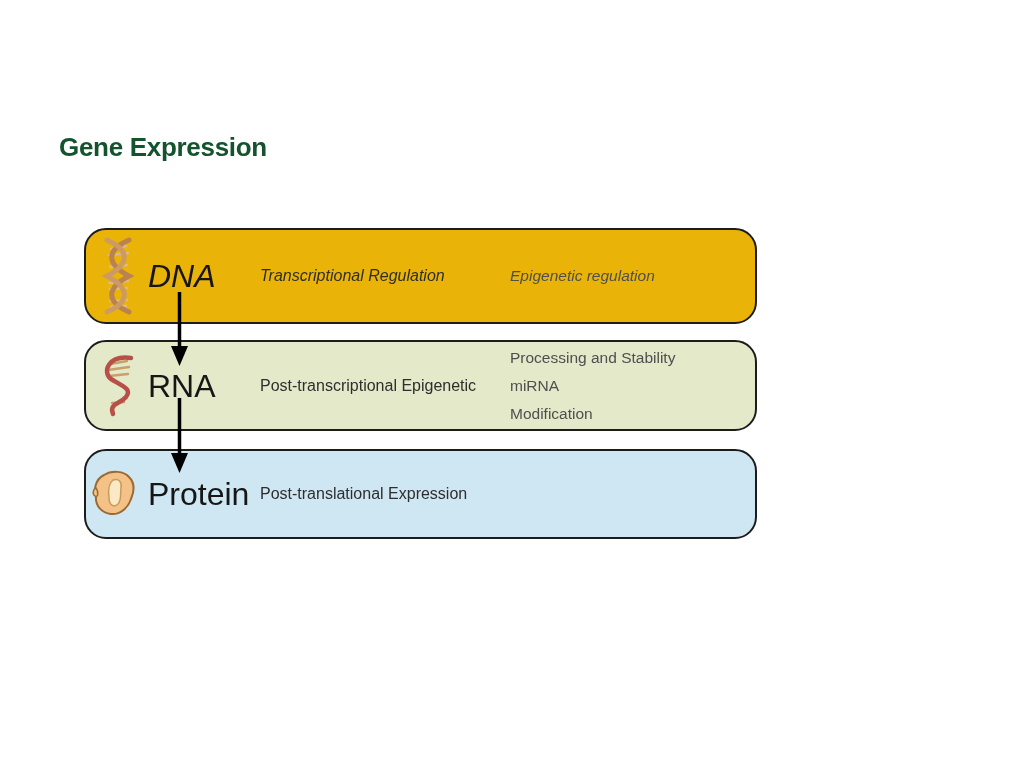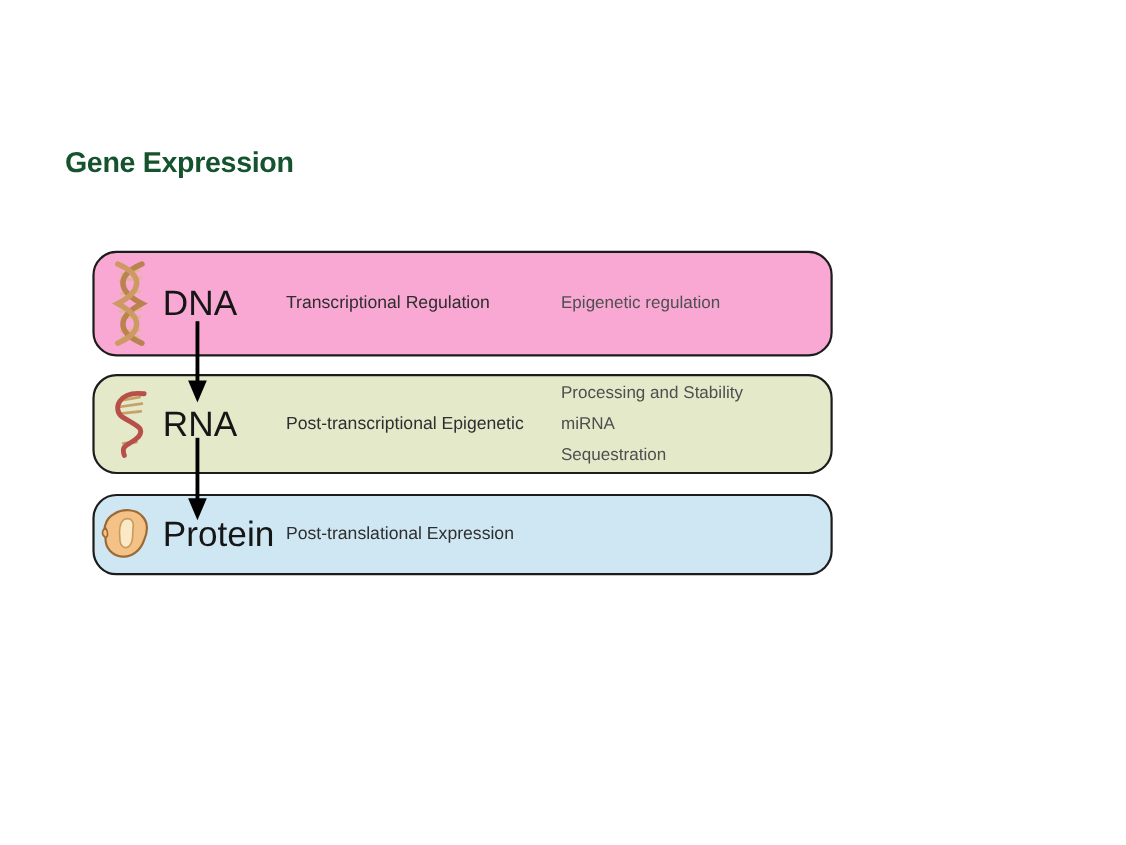--- a/index.html
+++ b/index.html
@@ -31,21 +31,21 @@
   .box {
     position: absolute;
     left: 84px;
     width: 673px;
     box-sizing: border-box;
     border: 2px solid #1c1c1c;
     border-radius: 22px;
   }
   .box-dna    { top: 228px; height: 96px; }
   .box-rna    { top: 340px; height: 91px; }
-  .box-protein{ top: 449px; height: 74px; }
+  .box-protein{ top: 449px; height: 90px; }
 
   .icon {
     position: absolute;
     top: 50%;
     transform: translateY(-50%);
     line-height: 0;
   }
   .icon-dna     { left: 10px; }
   .icon-rna     { left: 10px; }
   .icon-protein { left: 4px; }
@@ -89,21 +89,21 @@
 </style>
 </head>
 <body>
 
 <div class="slide">
 
   <div class="title" style="color: #14532d;">Gene Expression</div>
 
   <div class="diagram">
 
-    <div class="box box-dna" style="background-color: #f9a8d4;">
+    <div class="box box-dna" style="background-color: #eab308; font-style: italic;">
       <span class="icon icon-dna">
         <svg width="44" height="78" viewBox="0 0 44 78" xmlns="http://www.w3.org/2000/svg">
           <g fill="none" stroke-linecap="round">
             <line x1="15" y1="12" x2="30" y2="9" stroke="#DBB98B" stroke-width="2.5"></line>
             <line x1="13" y1="18" x2="32" y2="16" stroke="#DBB98B" stroke-width="2.5"></line>
             <line x1="14" y1="30" x2="31" y2="28" stroke="#DBB98B" stroke-width="2.5"></line>
             <line x1="13" y1="46" x2="32" y2="44" stroke="#DBB98B" stroke-width="2.5"></line>
             <line x1="14" y1="52" x2="31" y2="51" stroke="#DBB98B" stroke-width="2.5"></line>
             <line x1="14" y1="64" x2="31" y2="63" stroke="#DBB98B" stroke-width="2.5"></line>
             <line x1="15" y1="70" x2="30" y2="69" stroke="#DBB98B" stroke-width="2.5"></line>
@@ -129,21 +129,21 @@
             <line x1="16" y1="50" x2="28" y2="49" stroke="#C9A06A" stroke-width="2.5"></line>
             <path d="M35,5 C12,2 6,19 15,26 C28,34 36,36 30,44 C23,52 13,50 17,61" stroke="#B8504A" stroke-width="4.5"></path>
           </g>
         </svg>
       </span>
       <span class="molecule">RNA</span>
       <span class="regulation">Post-transcriptional Epigenetic</span>
       <div class="mechanisms lh-28">
         <div>Processing and Stability</div>
         <div>miRNA</div>
-        <div>Sequestration</div>
+        <div>Modification</div>
       </div>
     </div>
 
     <div class="box box-protein" style="background-color: rgb(207, 231, 243);">
       <span class="icon icon-protein">
         <svg width="48" height="52" viewBox="0 0 48 52" xmlns="http://www.w3.org/2000/svg">
           <path d="M14,7 C22,2 34,3 39,9 C45,15 44,24 41,31 C38,40 30,47 21,46 C12,45 5,38 6,28 C4,24 4,12 14,7 Z" fill="#F4C287" stroke="#9A6A34" stroke-width="2"></path>
           <path d="M6,20 C3,21 2,26 5,28 C8,30 9,24 6,20 Z" fill="#F4C287" stroke="#9A6A34" stroke-width="1.5"></path>
           <path d="M23,12 C29,10 32,14 31,20 C30,26 32,31 28,36 C24,40 19,37 19,30 C18,22 19,15 23,12 Z" fill="#FBE8C4" stroke="#C79B5F" stroke-width="1.5"></path>
         </svg>

